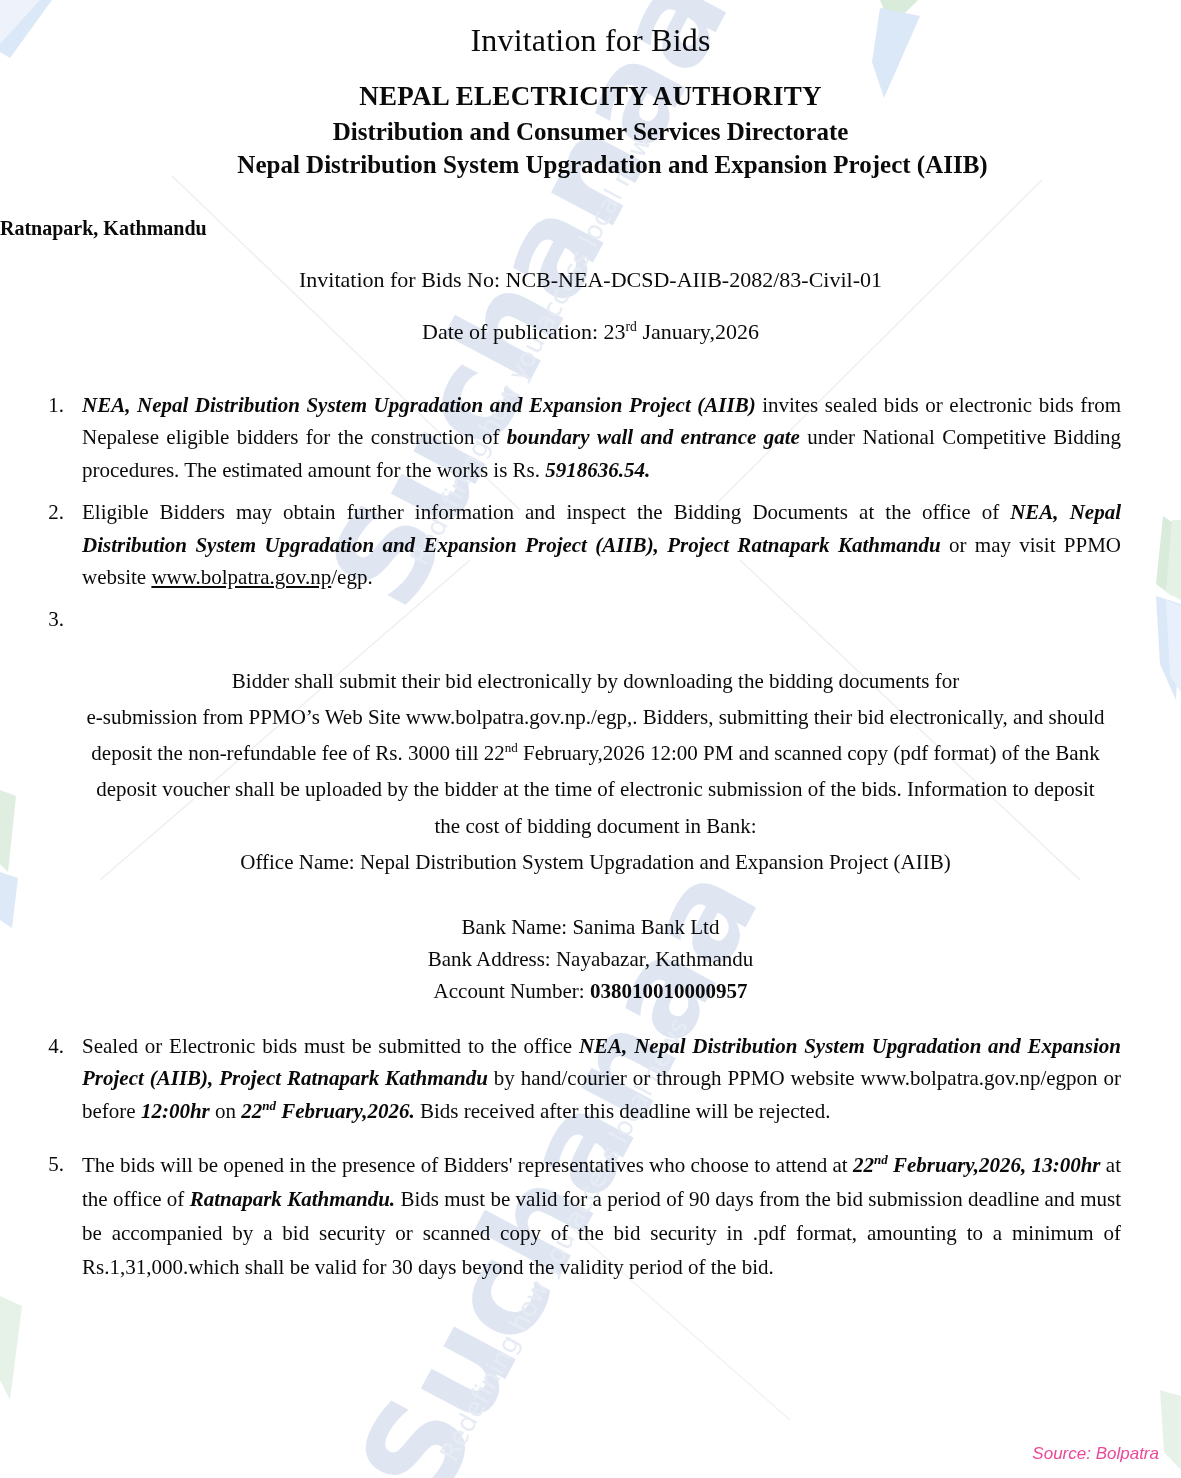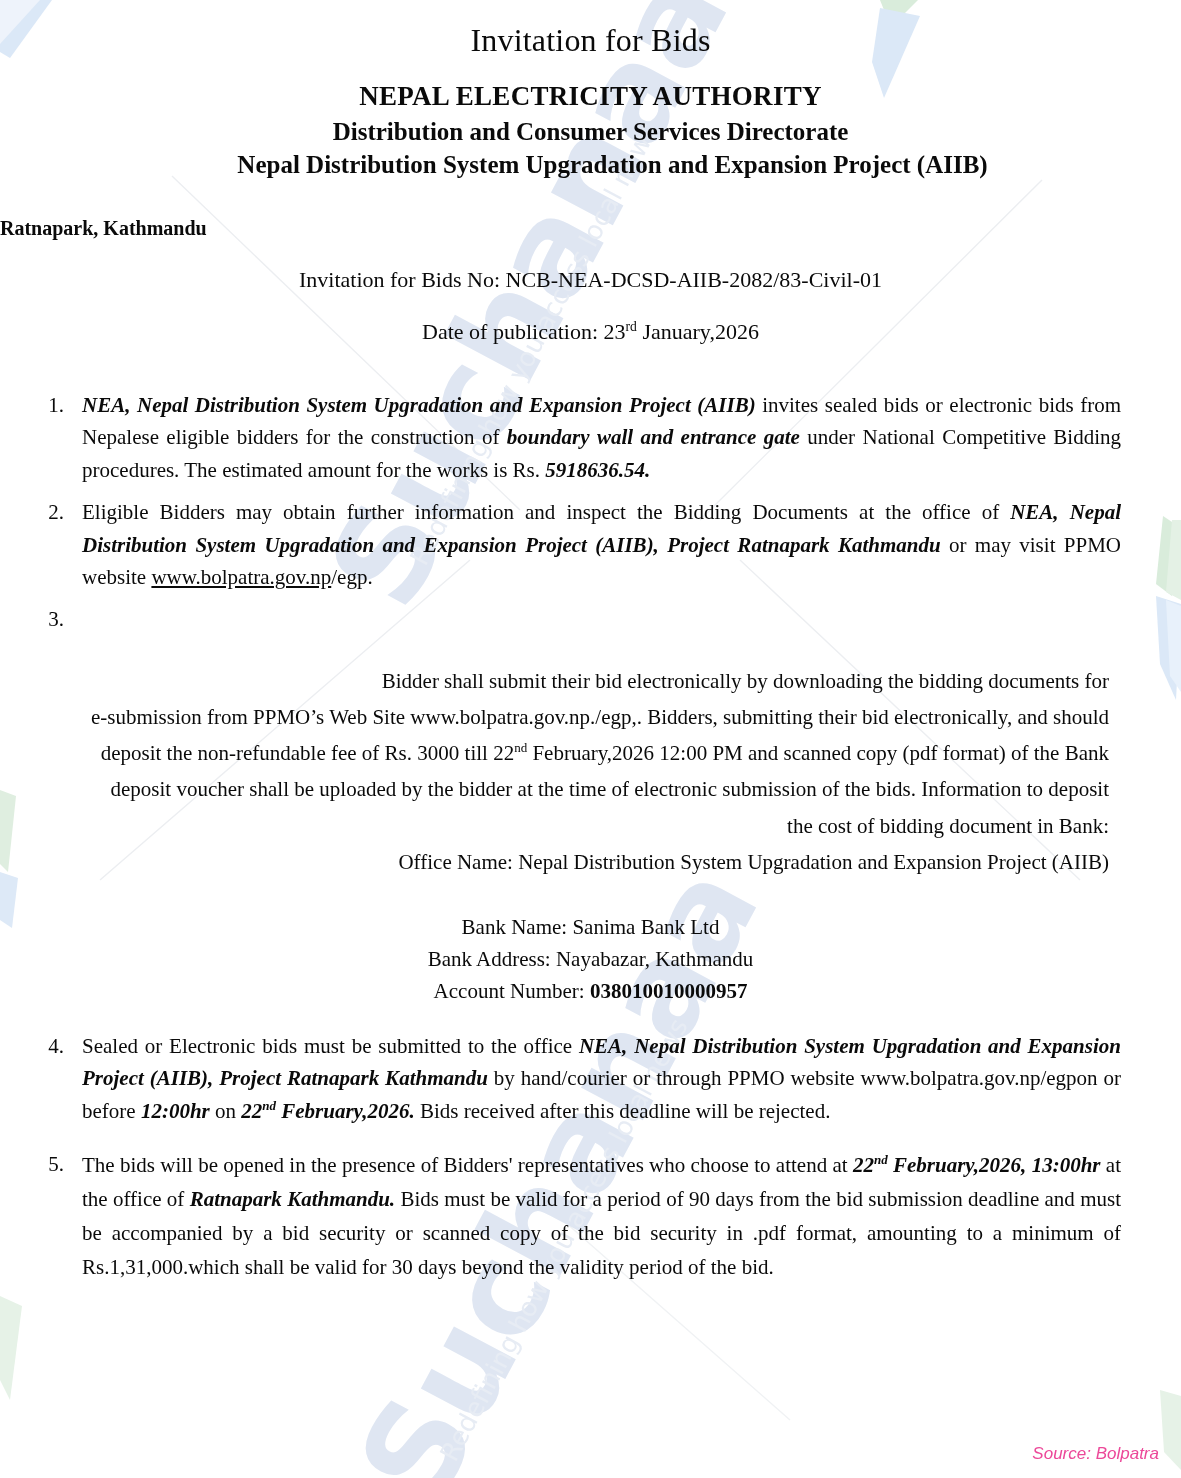--- a/index.html
+++ b/index.html
@@ -103,21 +103,21 @@
     line-height: 1.56;
   }
   .clause-body {
     flex: 1 1 auto;
     padding-right: 60px;
     font-size: 21px;
     line-height: 1.56;
     text-align: justify;
     text-justify: inter-word;
   }
-  .clause-body.loose { line-height: 1.72; text-align: right; }
+  .clause-body.loose { line-height: 1.72; text-align: center; }
   .clause-3 .clause-body { padding-right: 72px; }
 
   b, .bi { font-weight: 700; }
   .bi { font-style: italic; font-weight: 700; }
   .ul { text-decoration: underline; }
 
   .c3-intro { min-height: 34px; }
   .c3-para { margin-top: 26px; }
 
   .bank-block {

